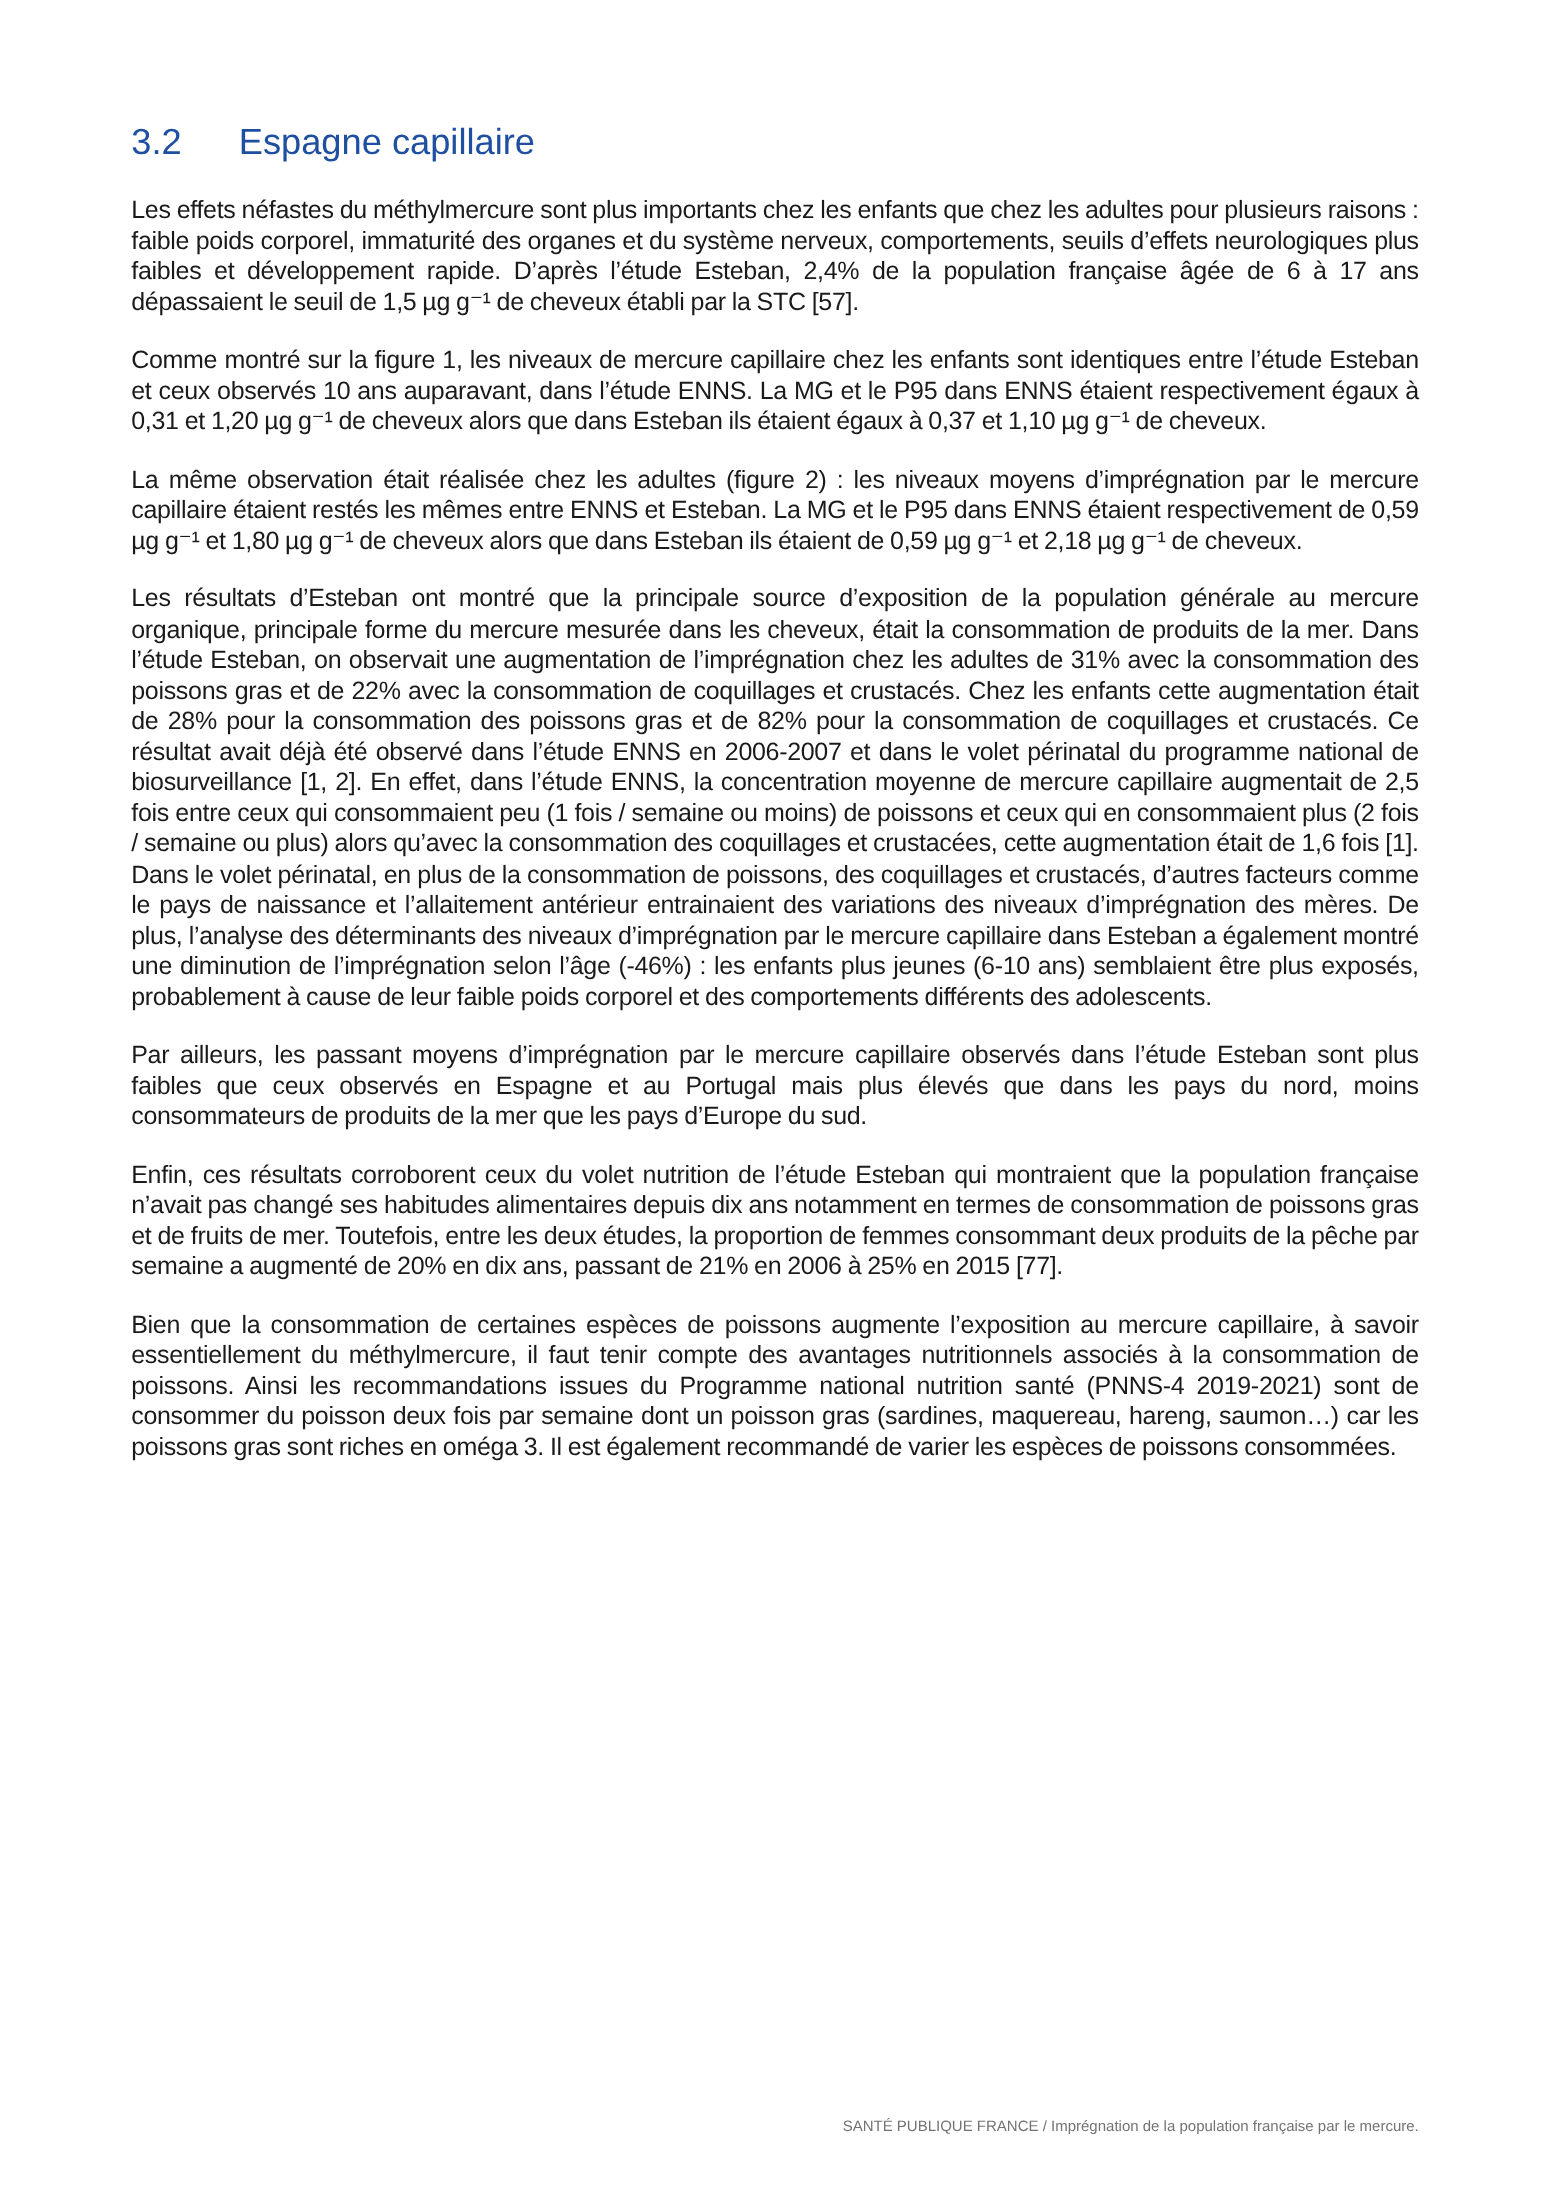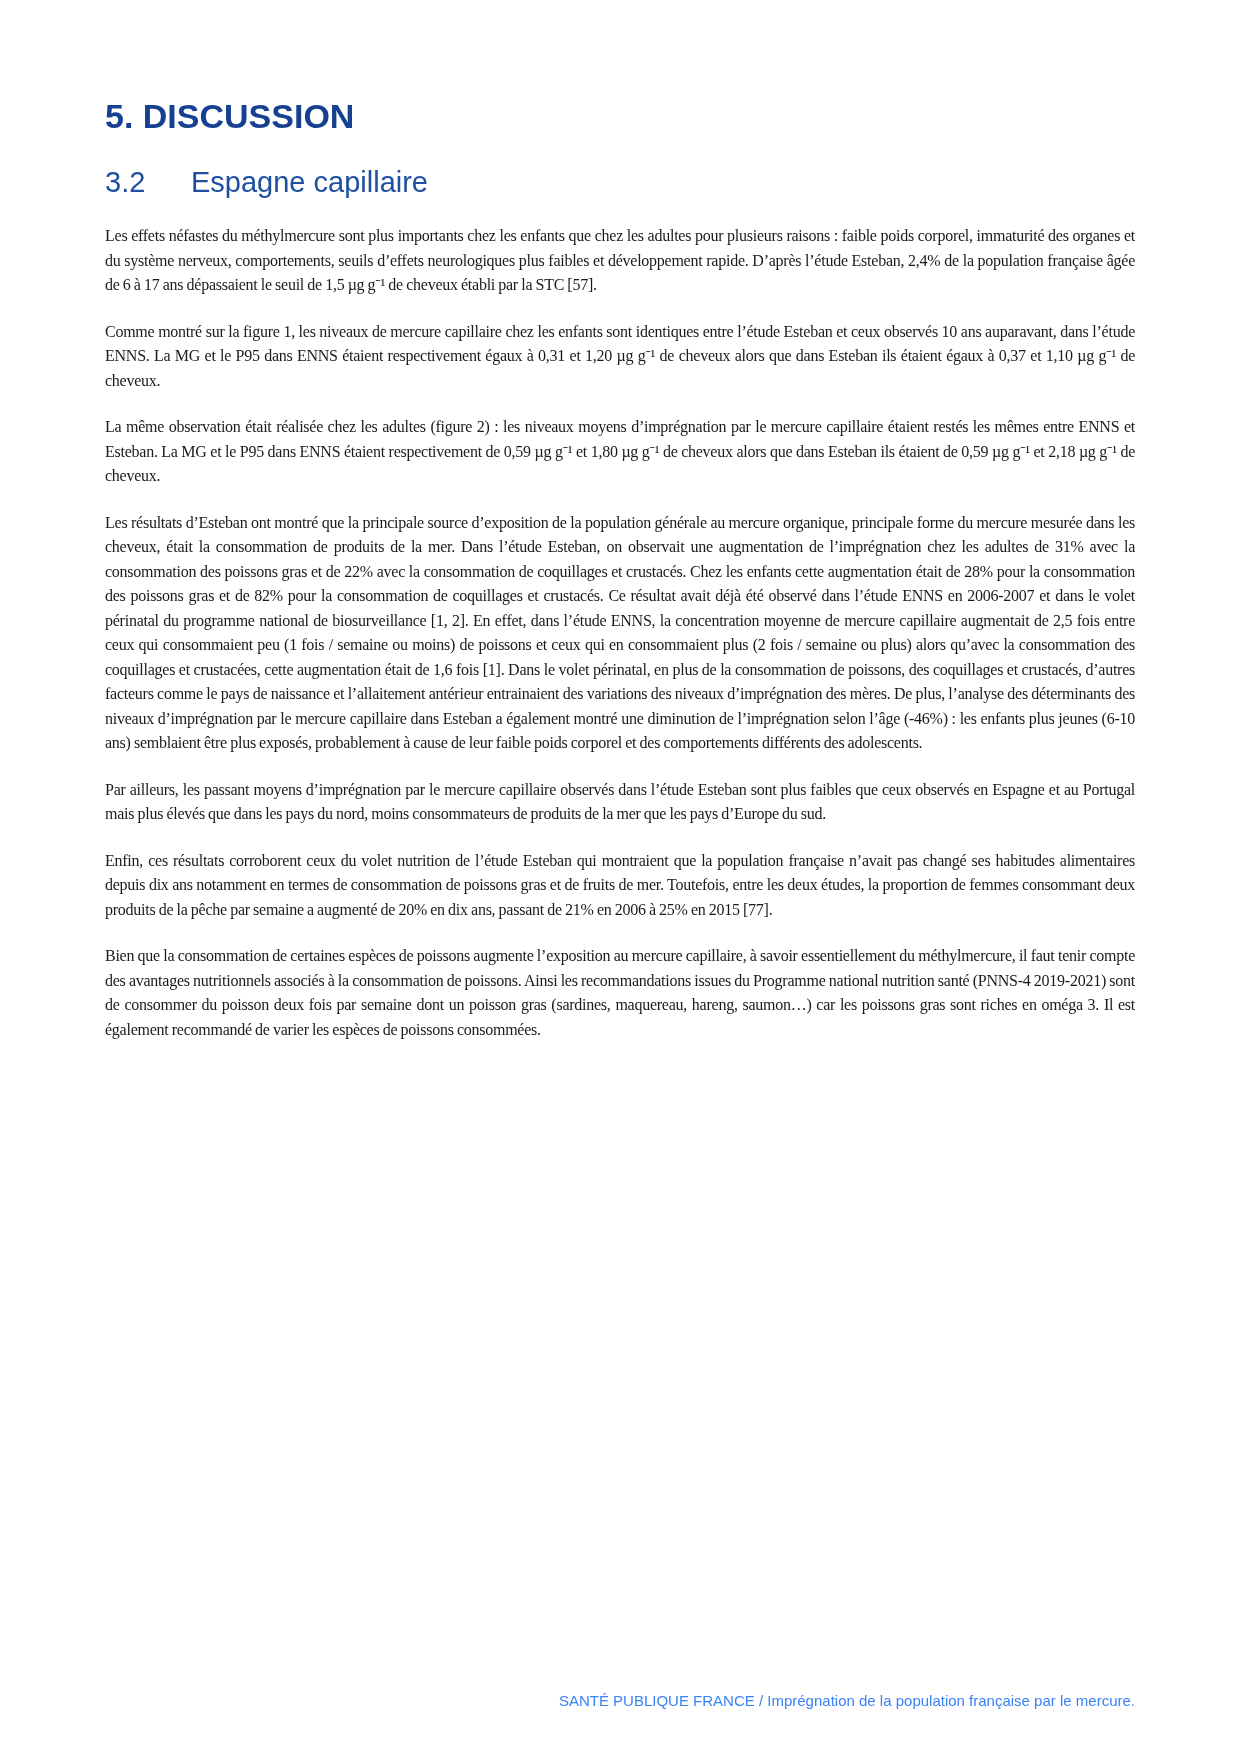--- a/index.html
+++ b/index.html
@@ -39,44 +39,42 @@
     display: flex;
   }
   .h2 .num {
     display: inline-block;
     width: 86px;
     flex: 0 0 auto;
   }
   .body-text p {
     margin: 0 0 22px 0;
     color: #1a1a1a;
-    font-size: 16px;
+    font-size: 20px;
     line-height: 24.5px;
     text-align: justify;
     letter-spacing: -0.25px;
     word-spacing: -0.5px;
-    font-family: Liberation Serif, serif;
   }
   .footer {
     position: absolute;
     right: 106px;
     bottom: 42px;
     text-align: left;
-    color: #3b82f6;
-    font-size: 15px;
+    color: #737373;
+    font-size: 12px;
     line-height: 22px;
   }
 </style>
 </head>
 <body>
 
 <div class="page">
   <div class="content">
 
-    <h1 class="h1">5. DISCUSSION</h1>
 
     <h2 class="h2">
       <span class="num">3.2</span>
       <span>Espagne capillaire</span>
     </h2>
 
     <div class="body-text">
       <p>Les effets néfastes du méthylmercure sont plus importants chez les enfants que chez les adultes pour plusieurs raisons : faible poids corporel, immaturité des organes et du système nerveux, comportements, seuils d’effets neurologiques plus faibles et développement rapide. D’après l’étude Esteban, 2,4% de la population française âgée de 6 à 17 ans dépassaient le seuil de 1,5 µg g⁻¹ de cheveux établi par la STC [57].</p>
       <p>Comme montré sur la figure 1, les niveaux de mercure capillaire chez les enfants sont identiques entre l’étude Esteban et ceux observés 10 ans auparavant, dans l’étude ENNS. La MG et le P95 dans ENNS étaient respectivement égaux à 0,31 et 1,20 µg g⁻¹ de cheveux alors que dans Esteban ils étaient égaux à 0,37 et 1,10 µg g⁻¹ de cheveux.</p>
       <p>La même observation était réalisée chez les adultes (figure 2) : les niveaux moyens d’imprégnation par le mercure capillaire étaient restés les mêmes entre ENNS et Esteban. La MG et le P95 dans ENNS étaient respectivement de 0,59 µg g⁻¹ et 1,80 µg g⁻¹ de cheveux alors que dans Esteban ils étaient de 0,59 µg g⁻¹ et 2,18 µg g⁻¹ de cheveux.</p>

